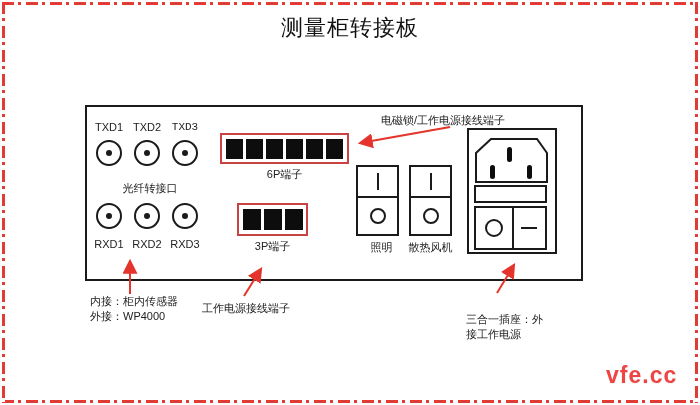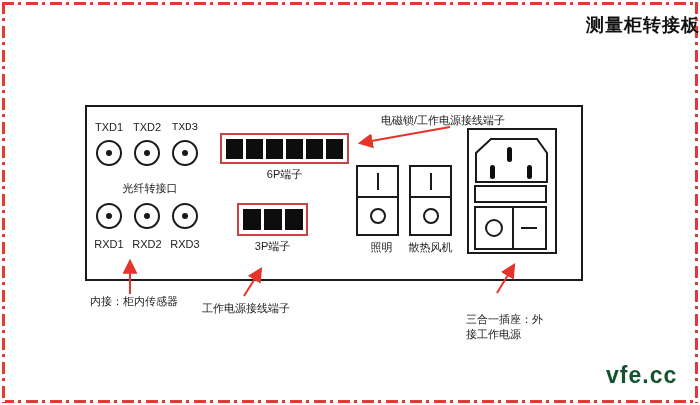--- a/index.html
+++ b/index.html
@@ -7,22 +7,22 @@
     position:relative;width:700px;height:405px;background:#ffffff;overflow:hidden;
     font-family:"Liberation Sans","DejaVu Sans",sans-serif;color:#1a1a1a;
   }
   
   .frame-h{position:absolute;left:2px;right:2px;height:3px;
     background:repeating-linear-gradient(90deg,#e23b36 0 12px,#fff 12px 16px,#e23b36 16px 19px,#fff 19px 24px);}
   .frame-v{position:absolute;top:2px;bottom:2px;width:3px;
     background:repeating-linear-gradient(180deg,#e23b36 0 12px,#fff 12px 16px,#e23b36 16px 19px,#fff 19px 24px);}
   .frame-top{top:2px;} .frame-bottom{bottom:2px;} .frame-left{left:2px;} .frame-right{right:2px;}
 
-  .title{position:absolute;top:13px;left:0;width:100%;text-align:right;
-    font-size:18px;font-weight:bold;letter-spacing:1px;color:#111;}
+  .title{position:absolute;top:13px;left:0;width:100%;text-align:center;
+    font-size:22px;font-weight:normal;letter-spacing:1px;color:#111;}
 
   .panel{position:absolute;left:85px;top:105px;width:498px;height:176px;
     border:2px solid #1a1a1a;box-sizing:border-box;background:#fff;}
 
   .lbl{position:absolute;font-size:11px;color:#222;white-space:nowrap;}
   .lbl.c{text-align:center;}
 
   .port{position:absolute;width:26px;height:26px;border:2px solid #1a1a1a;border-radius:50%;
     box-sizing:border-box;display:flex;align-items:center;justify-content:center;background:#fff;}
   .port .dot{width:6px;height:6px;background:#1a1a1a;border-radius:50%;}
@@ -40,21 +40,21 @@
 
   .socket{position:absolute;left:467px;top:128px;width:90px;height:126px;
     border:2px solid #1a1a1a;box-sizing:border-box;background:#fff;}
   .socket svg{position:absolute;left:0;top:0;}
 
   .arrows{position:absolute;left:0;top:0;pointer-events:none;}
 
   .note{position:absolute;font-size:11px;line-height:15px;color:#222;white-space:nowrap;}
 
   .watermark{position:absolute;left:606px;top:362px;font-size:23px;font-weight:bold;
-    color:#14532d;letter-spacing:1px;text-shadow:0 1px 0 #f0f0f0;}
+    color:#ef4444;letter-spacing:1px;text-shadow:0 1px 0 #f0f0f0;}
 </style>
 </head>
 <body>
 
 <div class="page">
 
   <div class="frame-h frame-top"></div>
   <div class="frame-h frame-bottom"></div>
   <div class="frame-v frame-left"></div>
   <div class="frame-v frame-right"></div>
@@ -157,20 +157,21 @@
       </marker>
     </defs>
     <line x1="450" y1="127" x2="360" y2="143" stroke="#e5342b" stroke-width="2" marker-end="url(#ah)"></line>
     <line x1="130" y1="294" x2="130" y2="261" stroke="#e5342b" stroke-width="2" marker-end="url(#ah)"></line>
     <line x1="244" y1="296" x2="261" y2="269" stroke="#e5342b" stroke-width="2" marker-end="url(#ah)"></line>
     <line x1="497" y1="293" x2="514" y2="265" stroke="#e5342b" stroke-width="2" marker-end="url(#ah)"></line>
   </svg>
 
   <div class="note" style="left:90px;top:294px;">
     <div>内接：柜内传感器</div>
+    <div>外接：WP4000</div>
   </div>
 
   <div class="note" style="left:202px;top:301px;">工作电源接线端子</div>
 
   <div class="note" style="left:466px;top:312px;">
     <div>三合一插座：外</div>
     <div>接工作电源</div>
   </div>
 
   <div class="watermark">vfe.cc</div>

